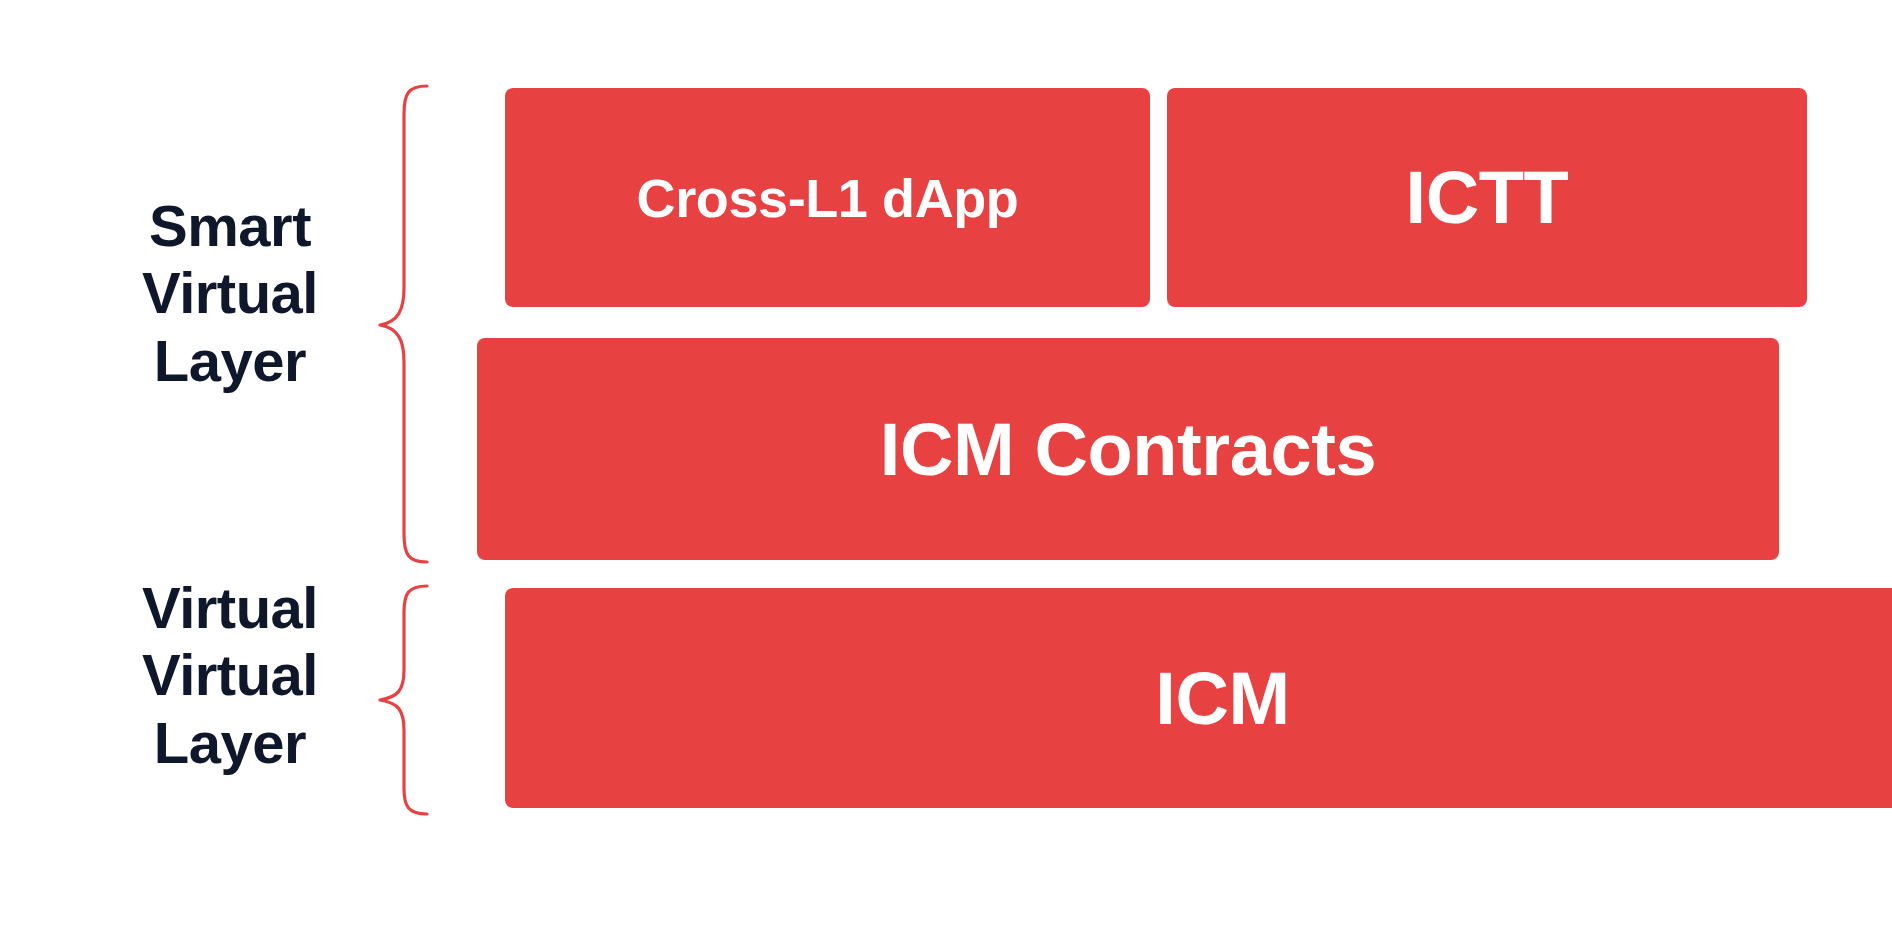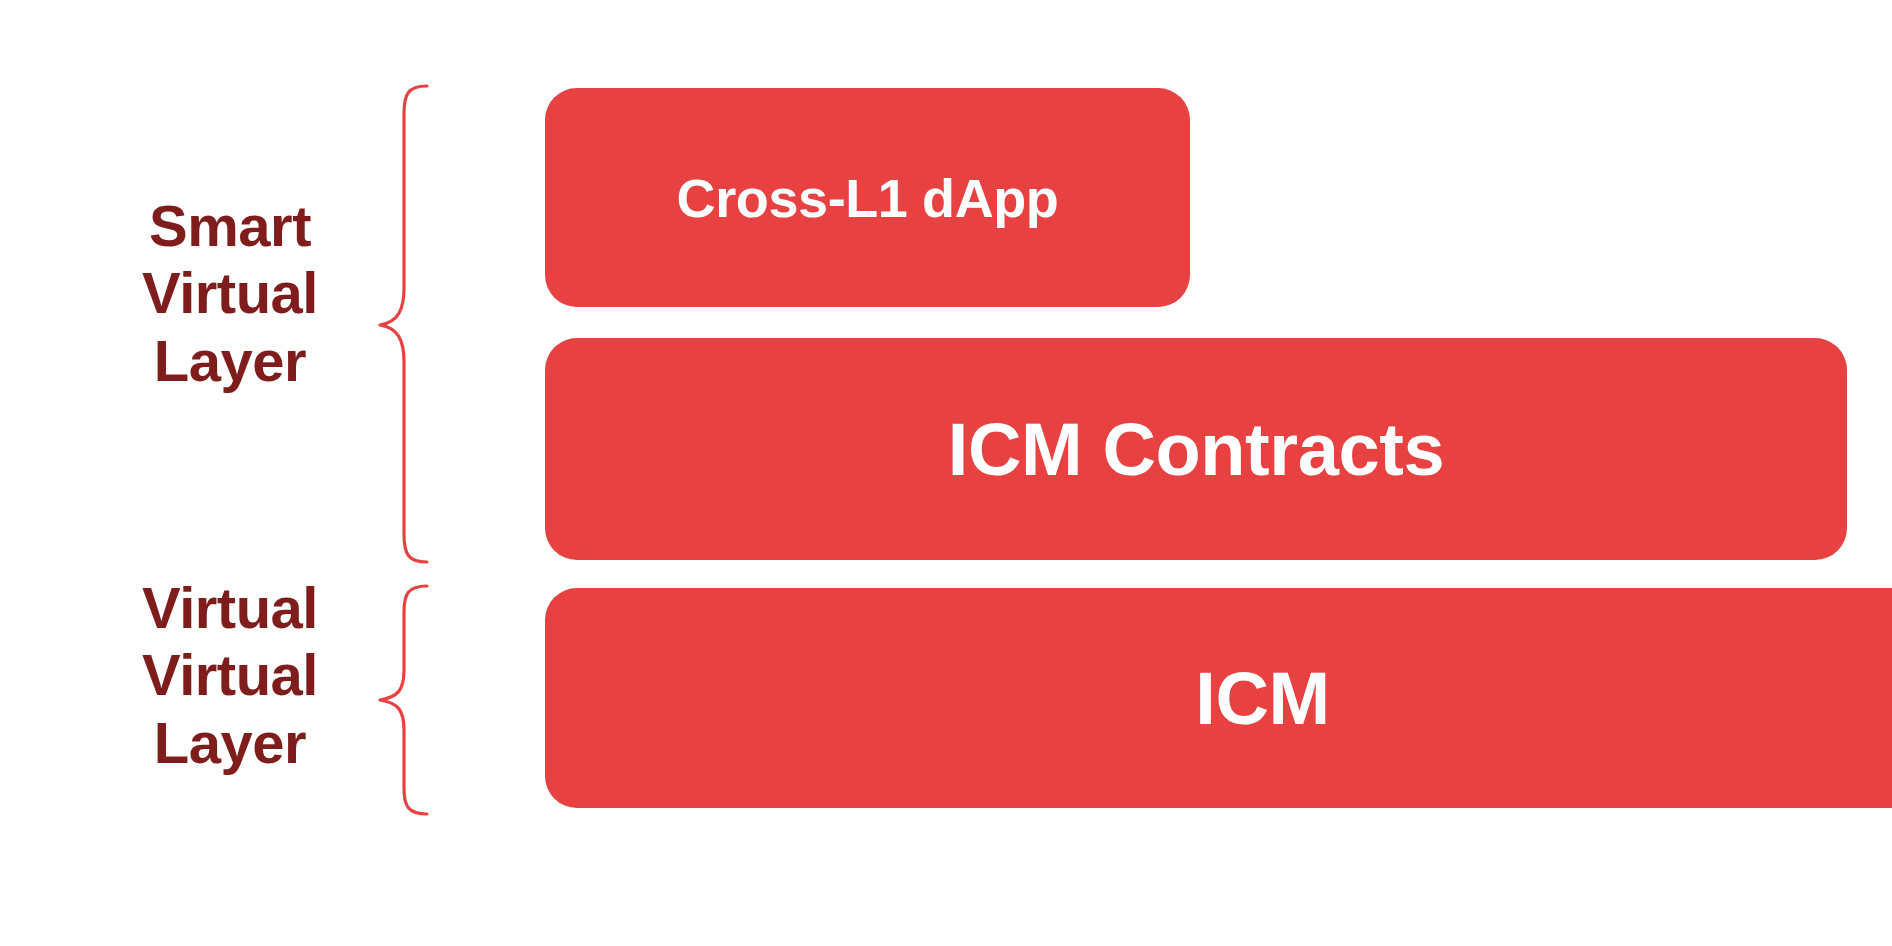--- a/index.html
+++ b/index.html
@@ -18,21 +18,21 @@
     width: 1892px;
     height: 946px;
     background: #ffffff;
   }
 
   
   .layer-label {
     position: absolute;
     text-align: center;
     font-weight: bold;
-    color: #7f1d1d;
+    color: #0f172a;
     line-height: 1.16;
     letter-spacing: -0.5px;
     -webkit-font-smoothing: antialiased;
   }
   #label-smart-contract {
     left: 60px;
     top: 192px;
     width: 340px;
     font-size: 58px;
   }
@@ -49,47 +49,46 @@
     position: absolute;
     overflow: visible;
   }
   #brace-smart-contract { left: 372px; top: 78px; }
   #brace-virtual-machine { left: 372px; top: 578px; }
 
   
   .node-box {
     position: absolute;
     background: #E84142;
-    border-radius: 32px;
+    border-radius: 8px;
     display: flex;
     align-items: center;
     justify-content: center;
     color: #ffffff;
     font-weight: bold;
     letter-spacing: -0.4px;
     -webkit-font-smoothing: antialiased;
     box-sizing: border-box;
-    margin-left: 40px;
   }
   #box-cross-l1-dapp {
     left: 505px;
     top: 88px;
     width: 645px;
     height: 219px;
     font-size: 54px;
   }
   #box-ictt {
     left: 1167px;
     top: 88px;
     width: 640px;
     height: 219px;
     font-size: 74px;
   }
   #box-icm-contracts {
-    left: 505px;
+    left: 477px;
     top: 338px;
     width: 1302px;
     height: 222px;
     font-size: 74px;
   }
   #box-icm {
     left: 505px;
     top: 588px;
     width: 1435px;
     height: 220px;
@@ -128,18 +127,19 @@
              C 36 8, 32 16, 32 34
              L 32 92
              C 32 112, 26 119, 8 122
              C 26 125, 32 132, 32 152
              L 32 210
              C 32 228, 36 236, 55 236" fill="none" stroke="#E84142" stroke-width="3.2" stroke-linecap="round" stroke-linejoin="round"></path>
   </svg>
 
   <div class="node-box" id="box-cross-l1-dapp">Cross-L1 dApp</div>
 
+  <div class="node-box" id="box-ictt">ICTT</div>
 
   <div class="node-box" id="box-icm-contracts">ICM Contracts</div>
 
   <div class="node-box" id="box-icm">ICM</div>
 
 </div>
 
 </body></html>

